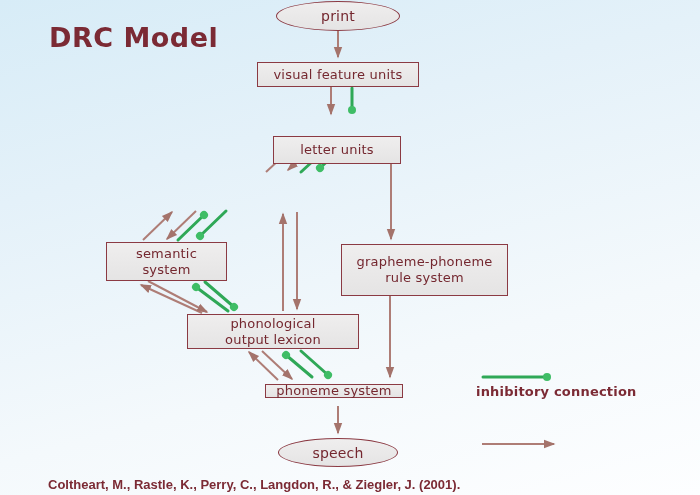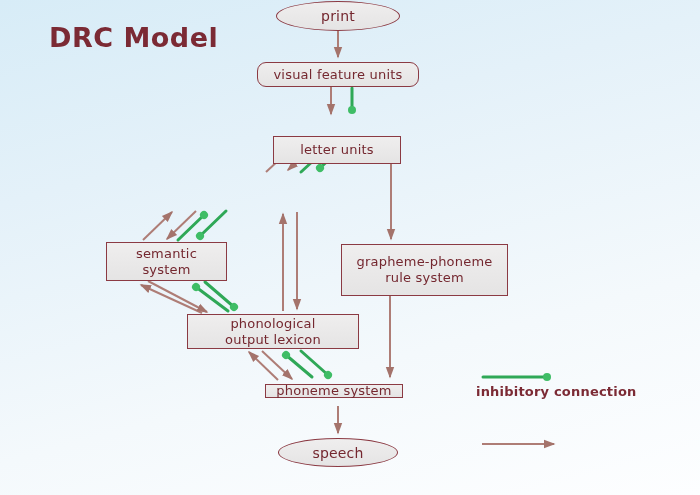--- a/index.html
+++ b/index.html
@@ -95,35 +95,36 @@
     <line class="inh" x1="301" y1="351" x2="328" y2="375" marker-end="url(#dot)"></line>
 
     <line class="inh" x1="483" y1="377" x2="547" y2="377" marker-end="url(#dot)"></line>
     <line class="exc" x1="482" y1="444" x2="554" y2="444" marker-end="url(#arrow)"></line>
   </svg>
 
   <div id="title">DRC Model</div>
 
   <div class="oval" style="left:276px; top:1px; width:124px; height:30px;">print</div>
 
-  <div class="node" style="left:257px; top:62px; width:162px; height:25px;border-radius:9px;">visual feature units</div>
+  <div class="node" style="left:257px; top:62px; width:162px; height:25px;">visual feature units</div>
 
   <div class="node" style="left:273px; top:136px; width:128px; height:28px;">letter units</div>
 
 
   <div class="node" style="left:106px; top:242px; width:121px; height:39px;">semantic
 system</div>
 
   <div class="node" style="left:341px; top:244px; width:167px; height:52px;">grapheme-phoneme
 rule system</div>
 
   <div class="node" style="left:187px; top:314px; width:172px; height:35px;">phonological
 output lexicon</div>
 
   <div class="node" style="left:265px; top:384px; width:138px; height:14px;">phoneme system</div>
 
   <div class="oval" style="left:278px; top:438px; width:120px; height:29px;">speech</div>
 
   <div class="legend-label" style="left:476px; top:384px;">inhibitory connection</div>
 
 
+  <div id="citation">Coltheart, M., Rastle, K., Perry, C., Langdon, R., &amp; Ziegler, J. (2001).</div>
 
 </div>
 
 </body></html>

